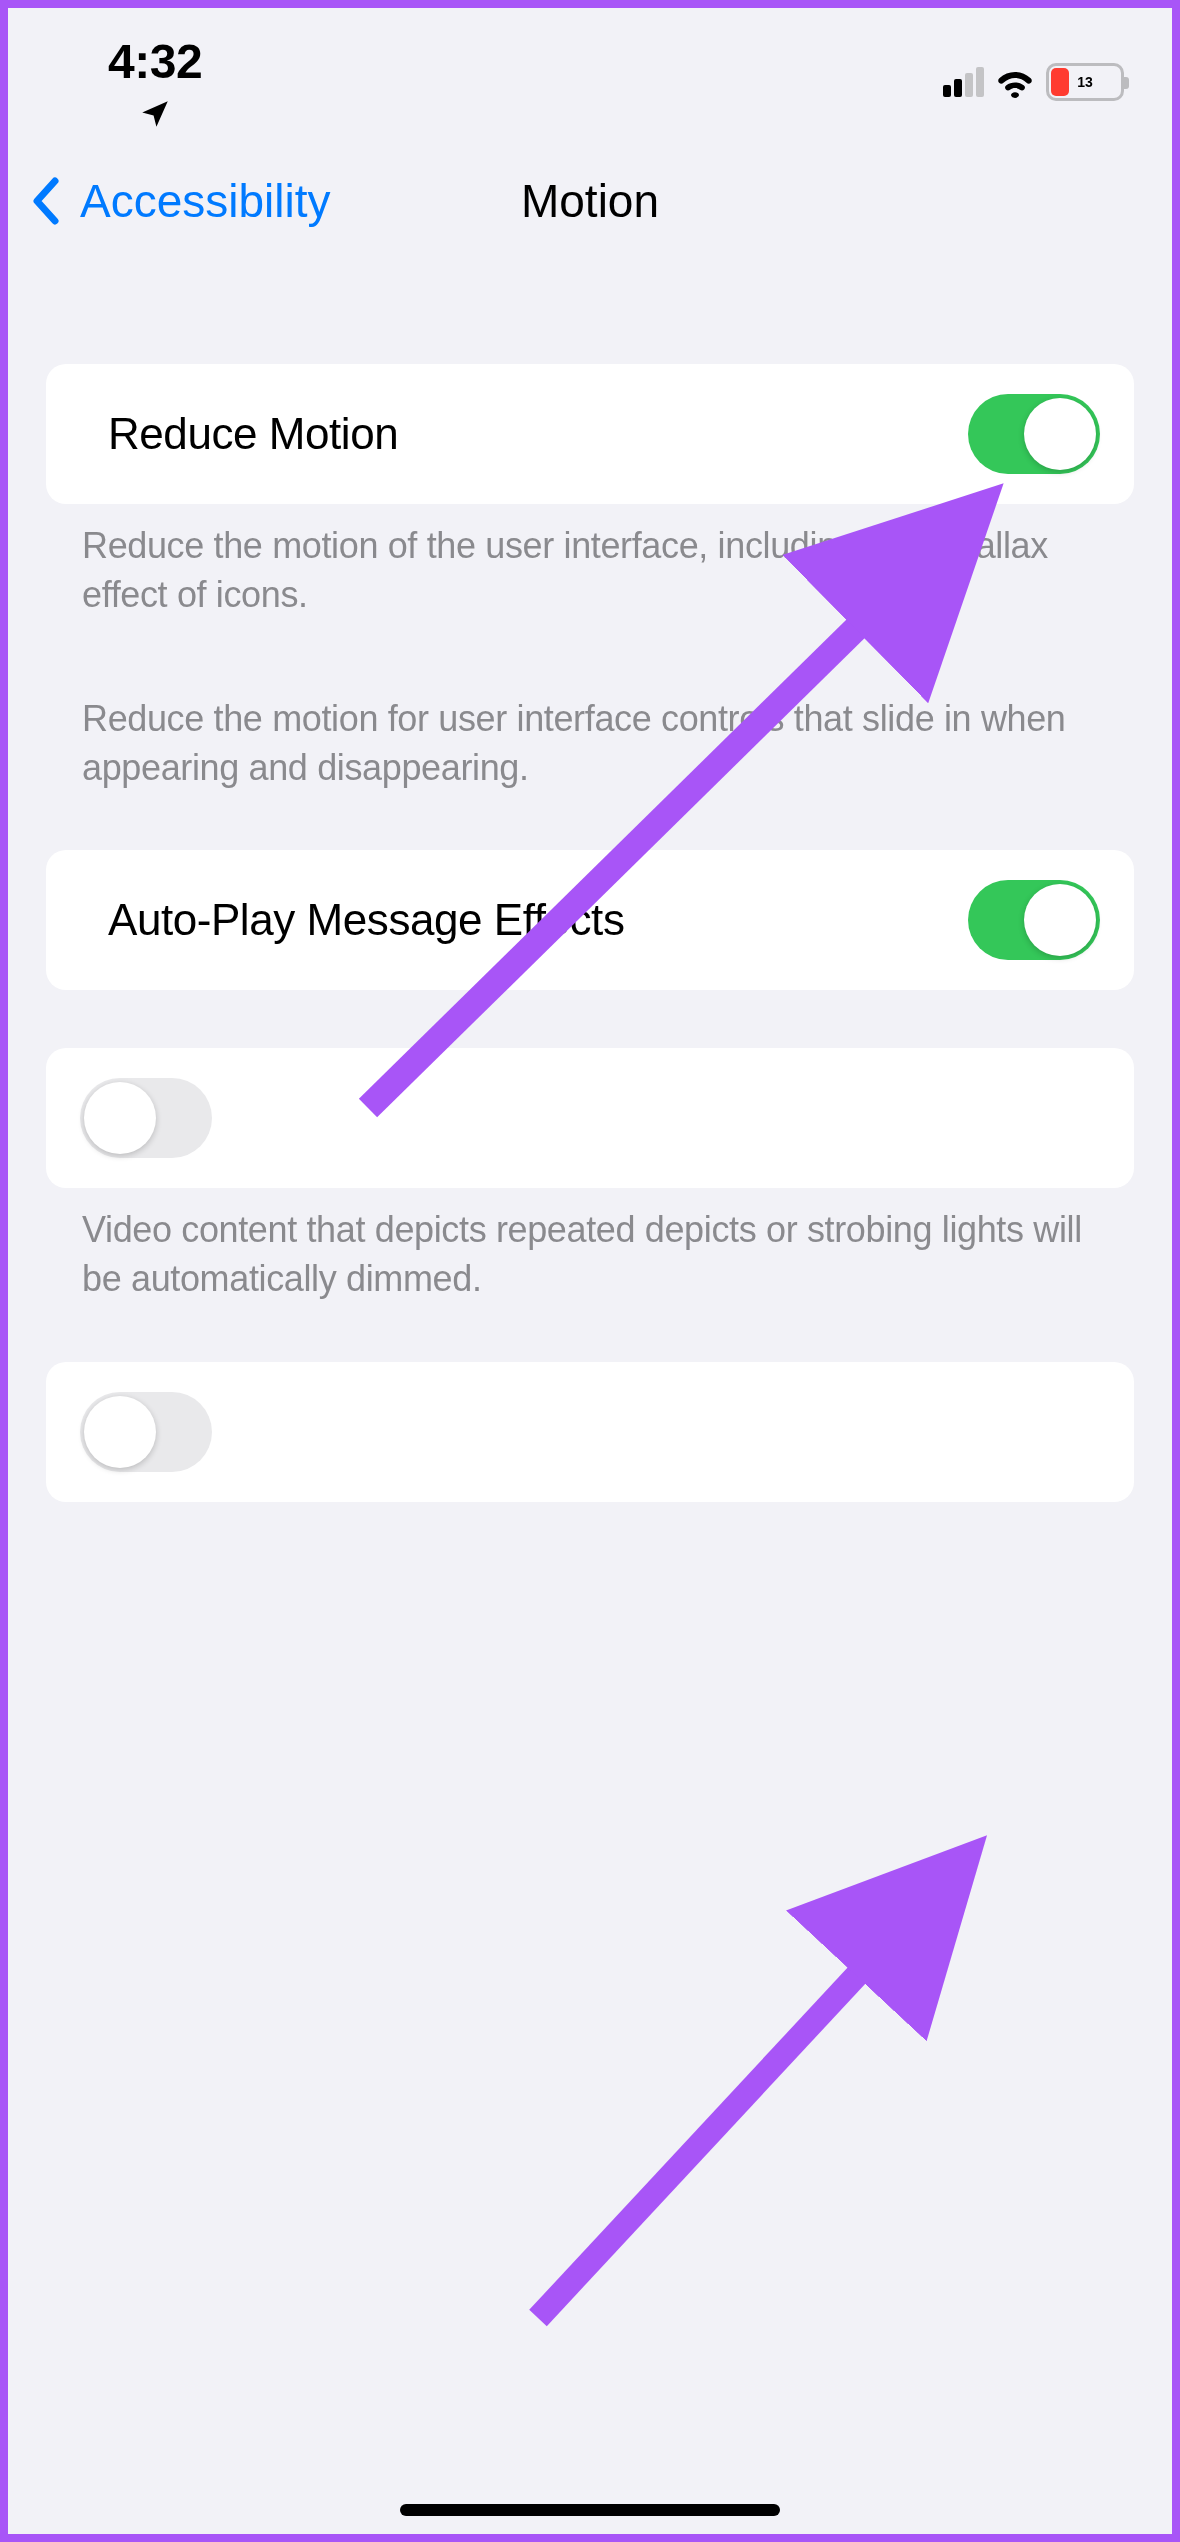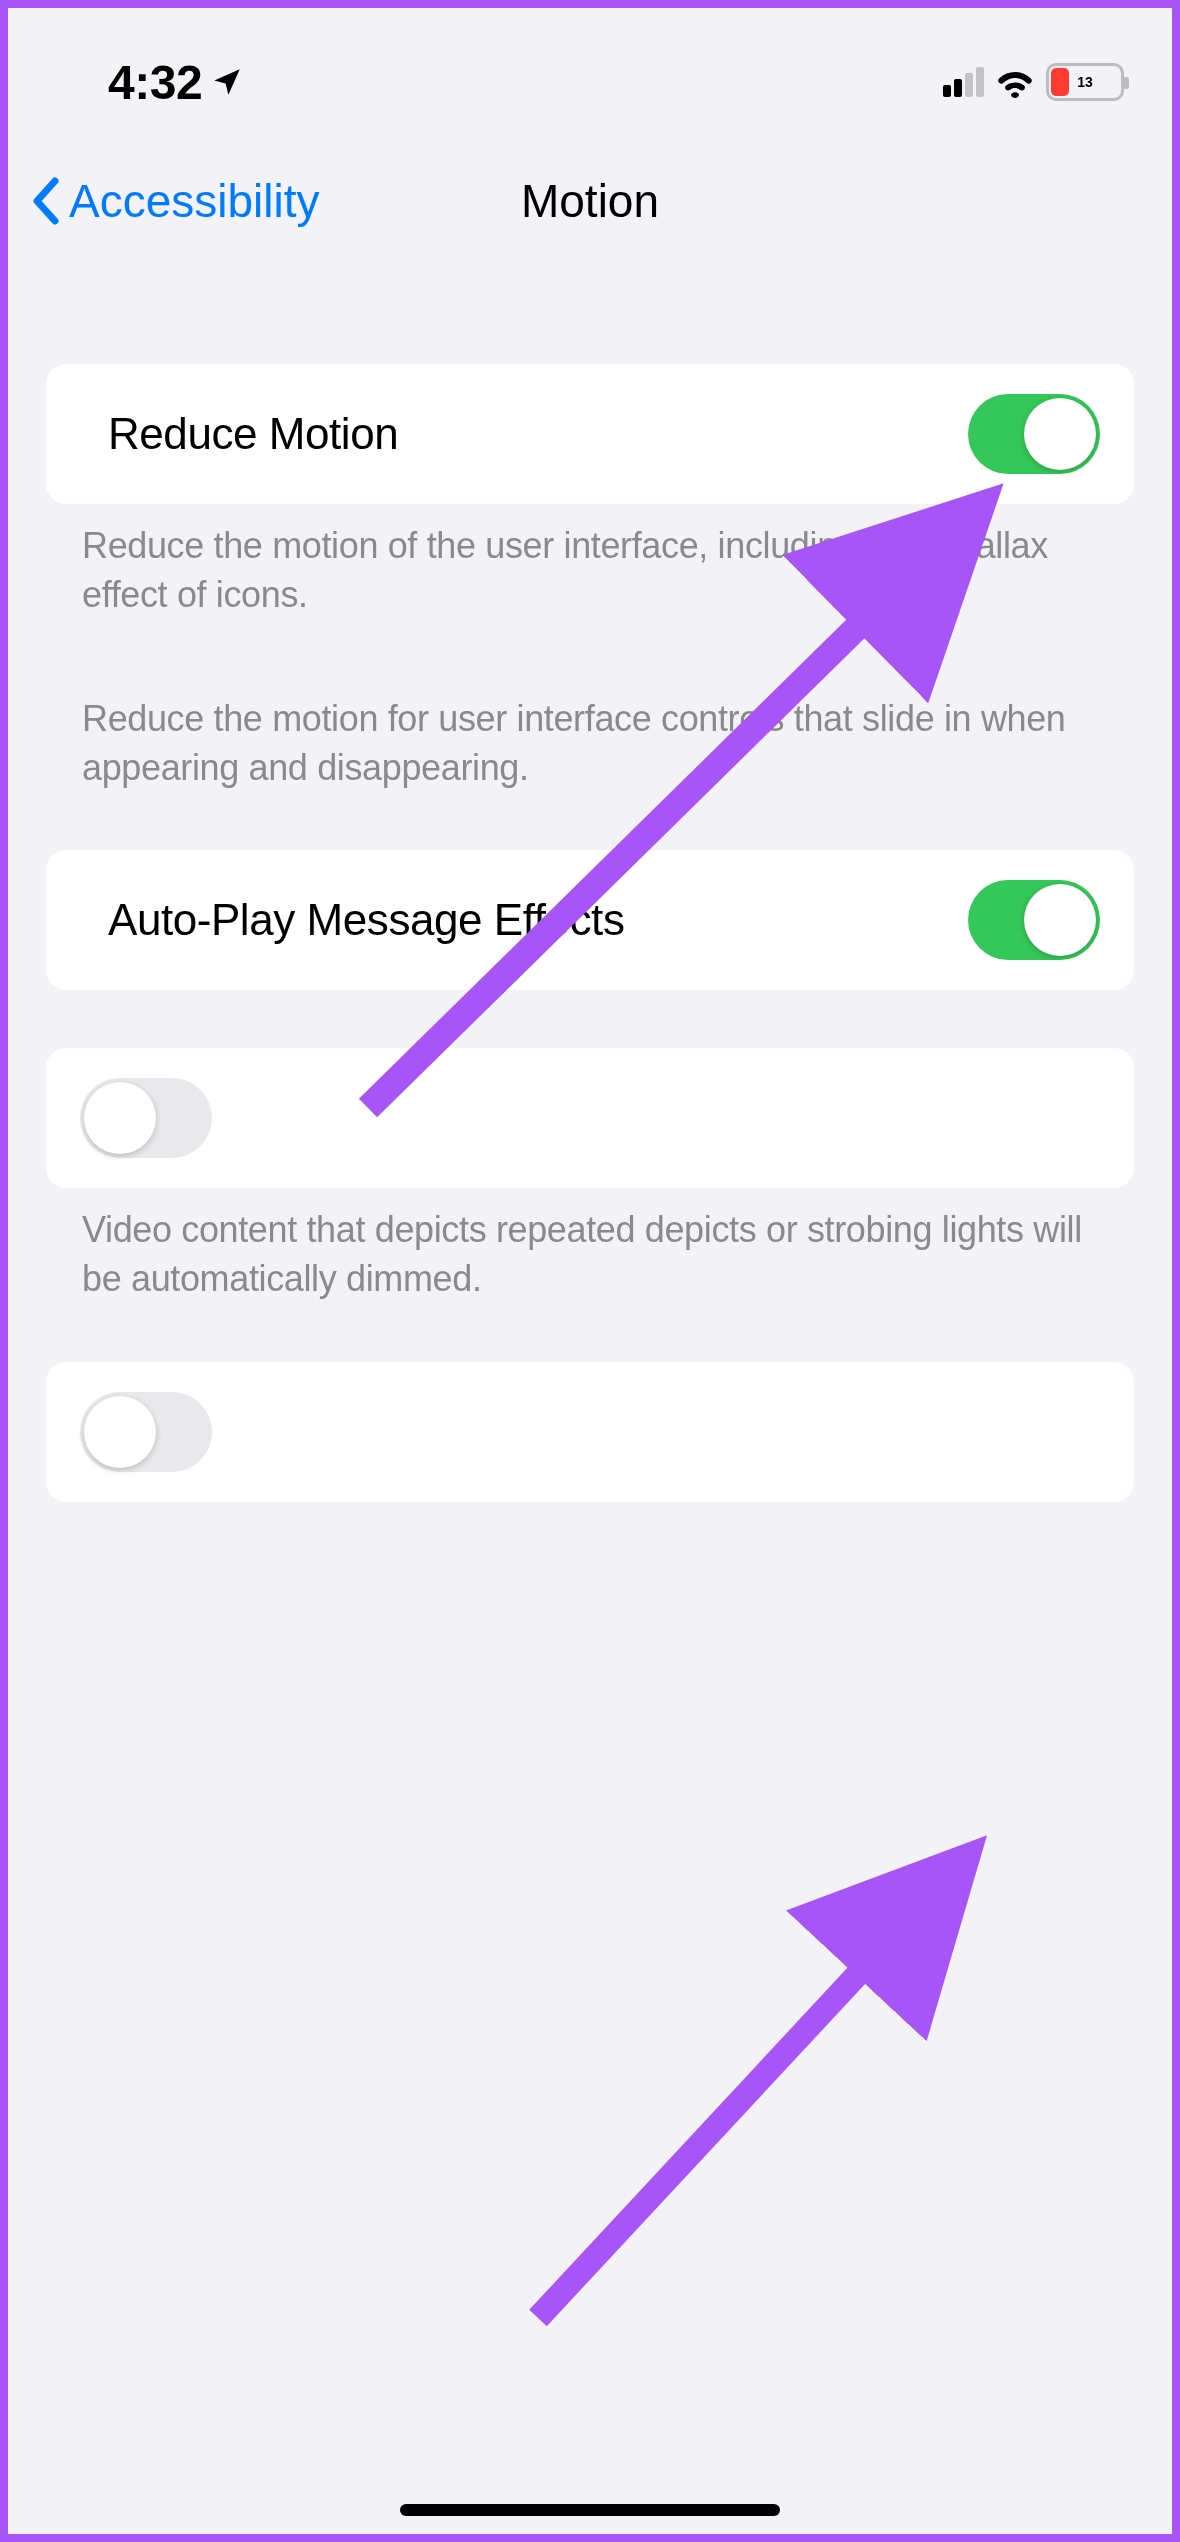--- a/index.html
+++ b/index.html
@@ -34,20 +34,21 @@
     padding: 28px 48px 0 100px;
     height: 120px;
   }
   .status-left {
     display: flex;
     align-items: center;
     gap: 8px;
     font-size: 48px;
     font-weight: 600;
     letter-spacing: -0.01em;
+    flex-direction: column;
   }
   .status-right {
     display: flex;
     align-items: center;
     gap: 10px;
   }
   .loc-icon svg { display: block; }
   .cell-bars { display: flex; align-items: flex-end; gap: 3px; }
   .cell-bars span {
     width: 8px; border-radius: 2px; background: #c4c4c6;
@@ -93,21 +94,21 @@
     margin-top: 18px;
     display: flex;
     align-items: center;
     justify-content: center;
   }
   .nav-back {
     position: absolute;
     left: 22px;
     display: flex;
     align-items: center;
-    gap: 9px;
+    gap: 20px;
     font-size: 46px;
     color: #007aff;
     justify-content: flex-end;
   }
   .nav-back-chevron svg { display: block; }
   .nav-title {
     font-size: 46px;
     font-weight: 400;
     color: #000;
   }

